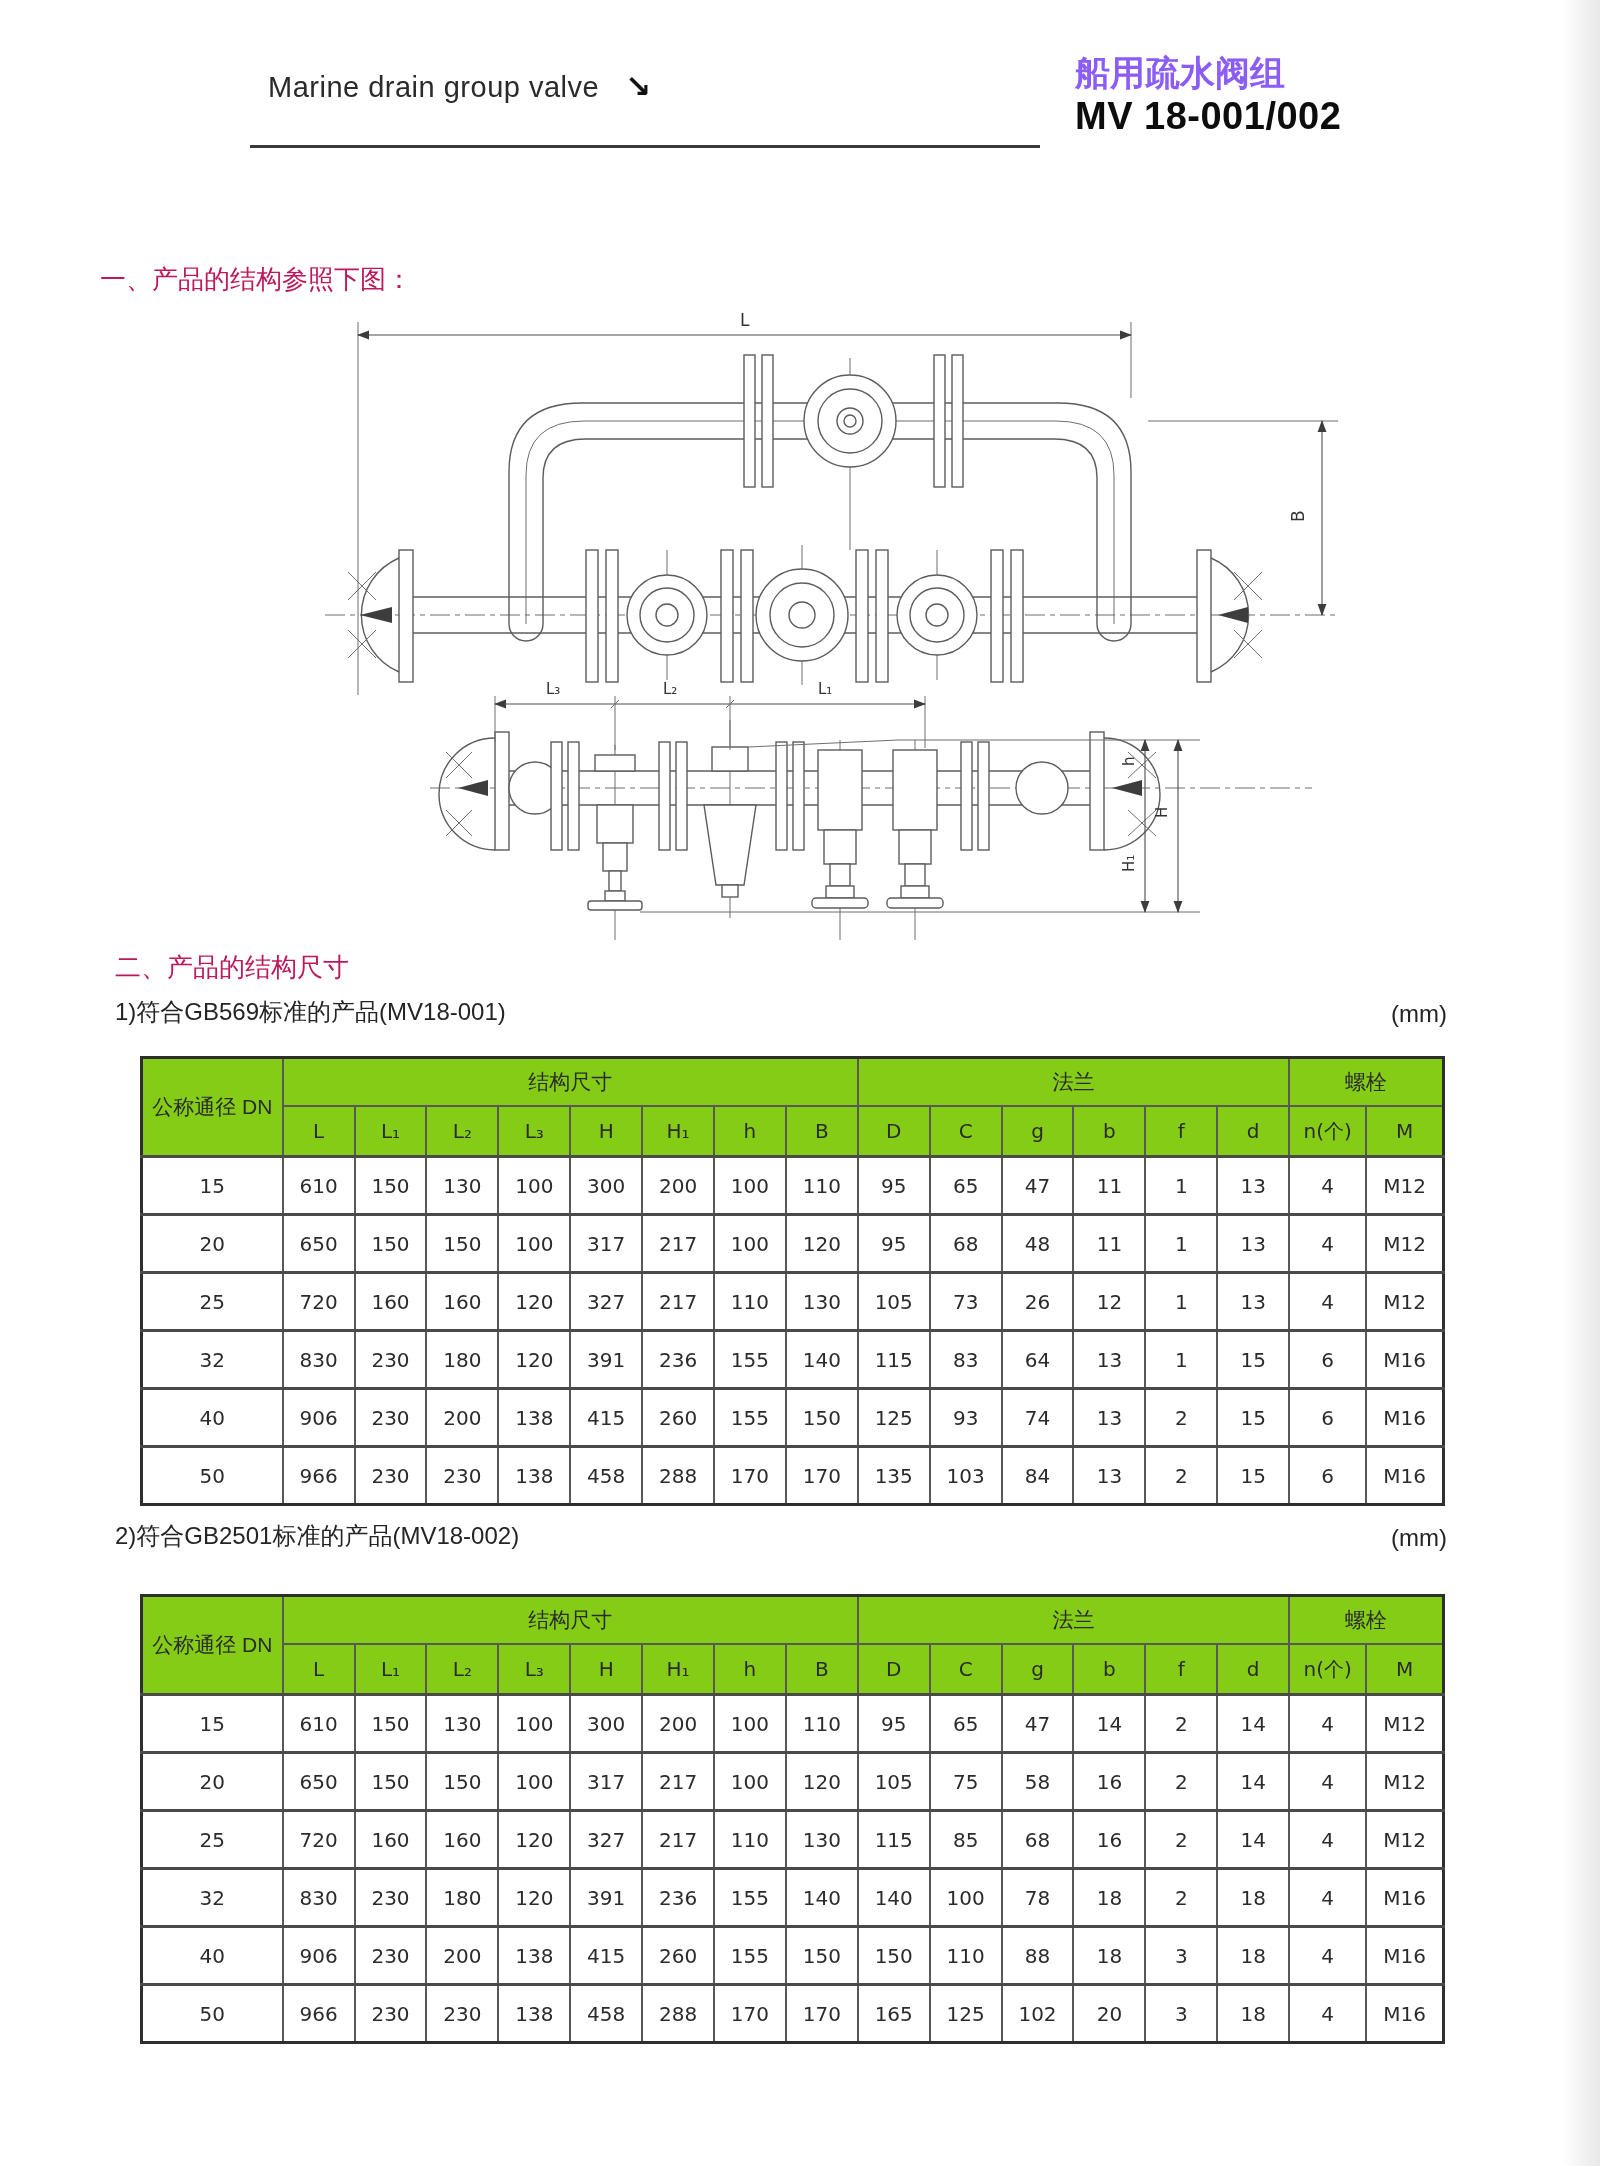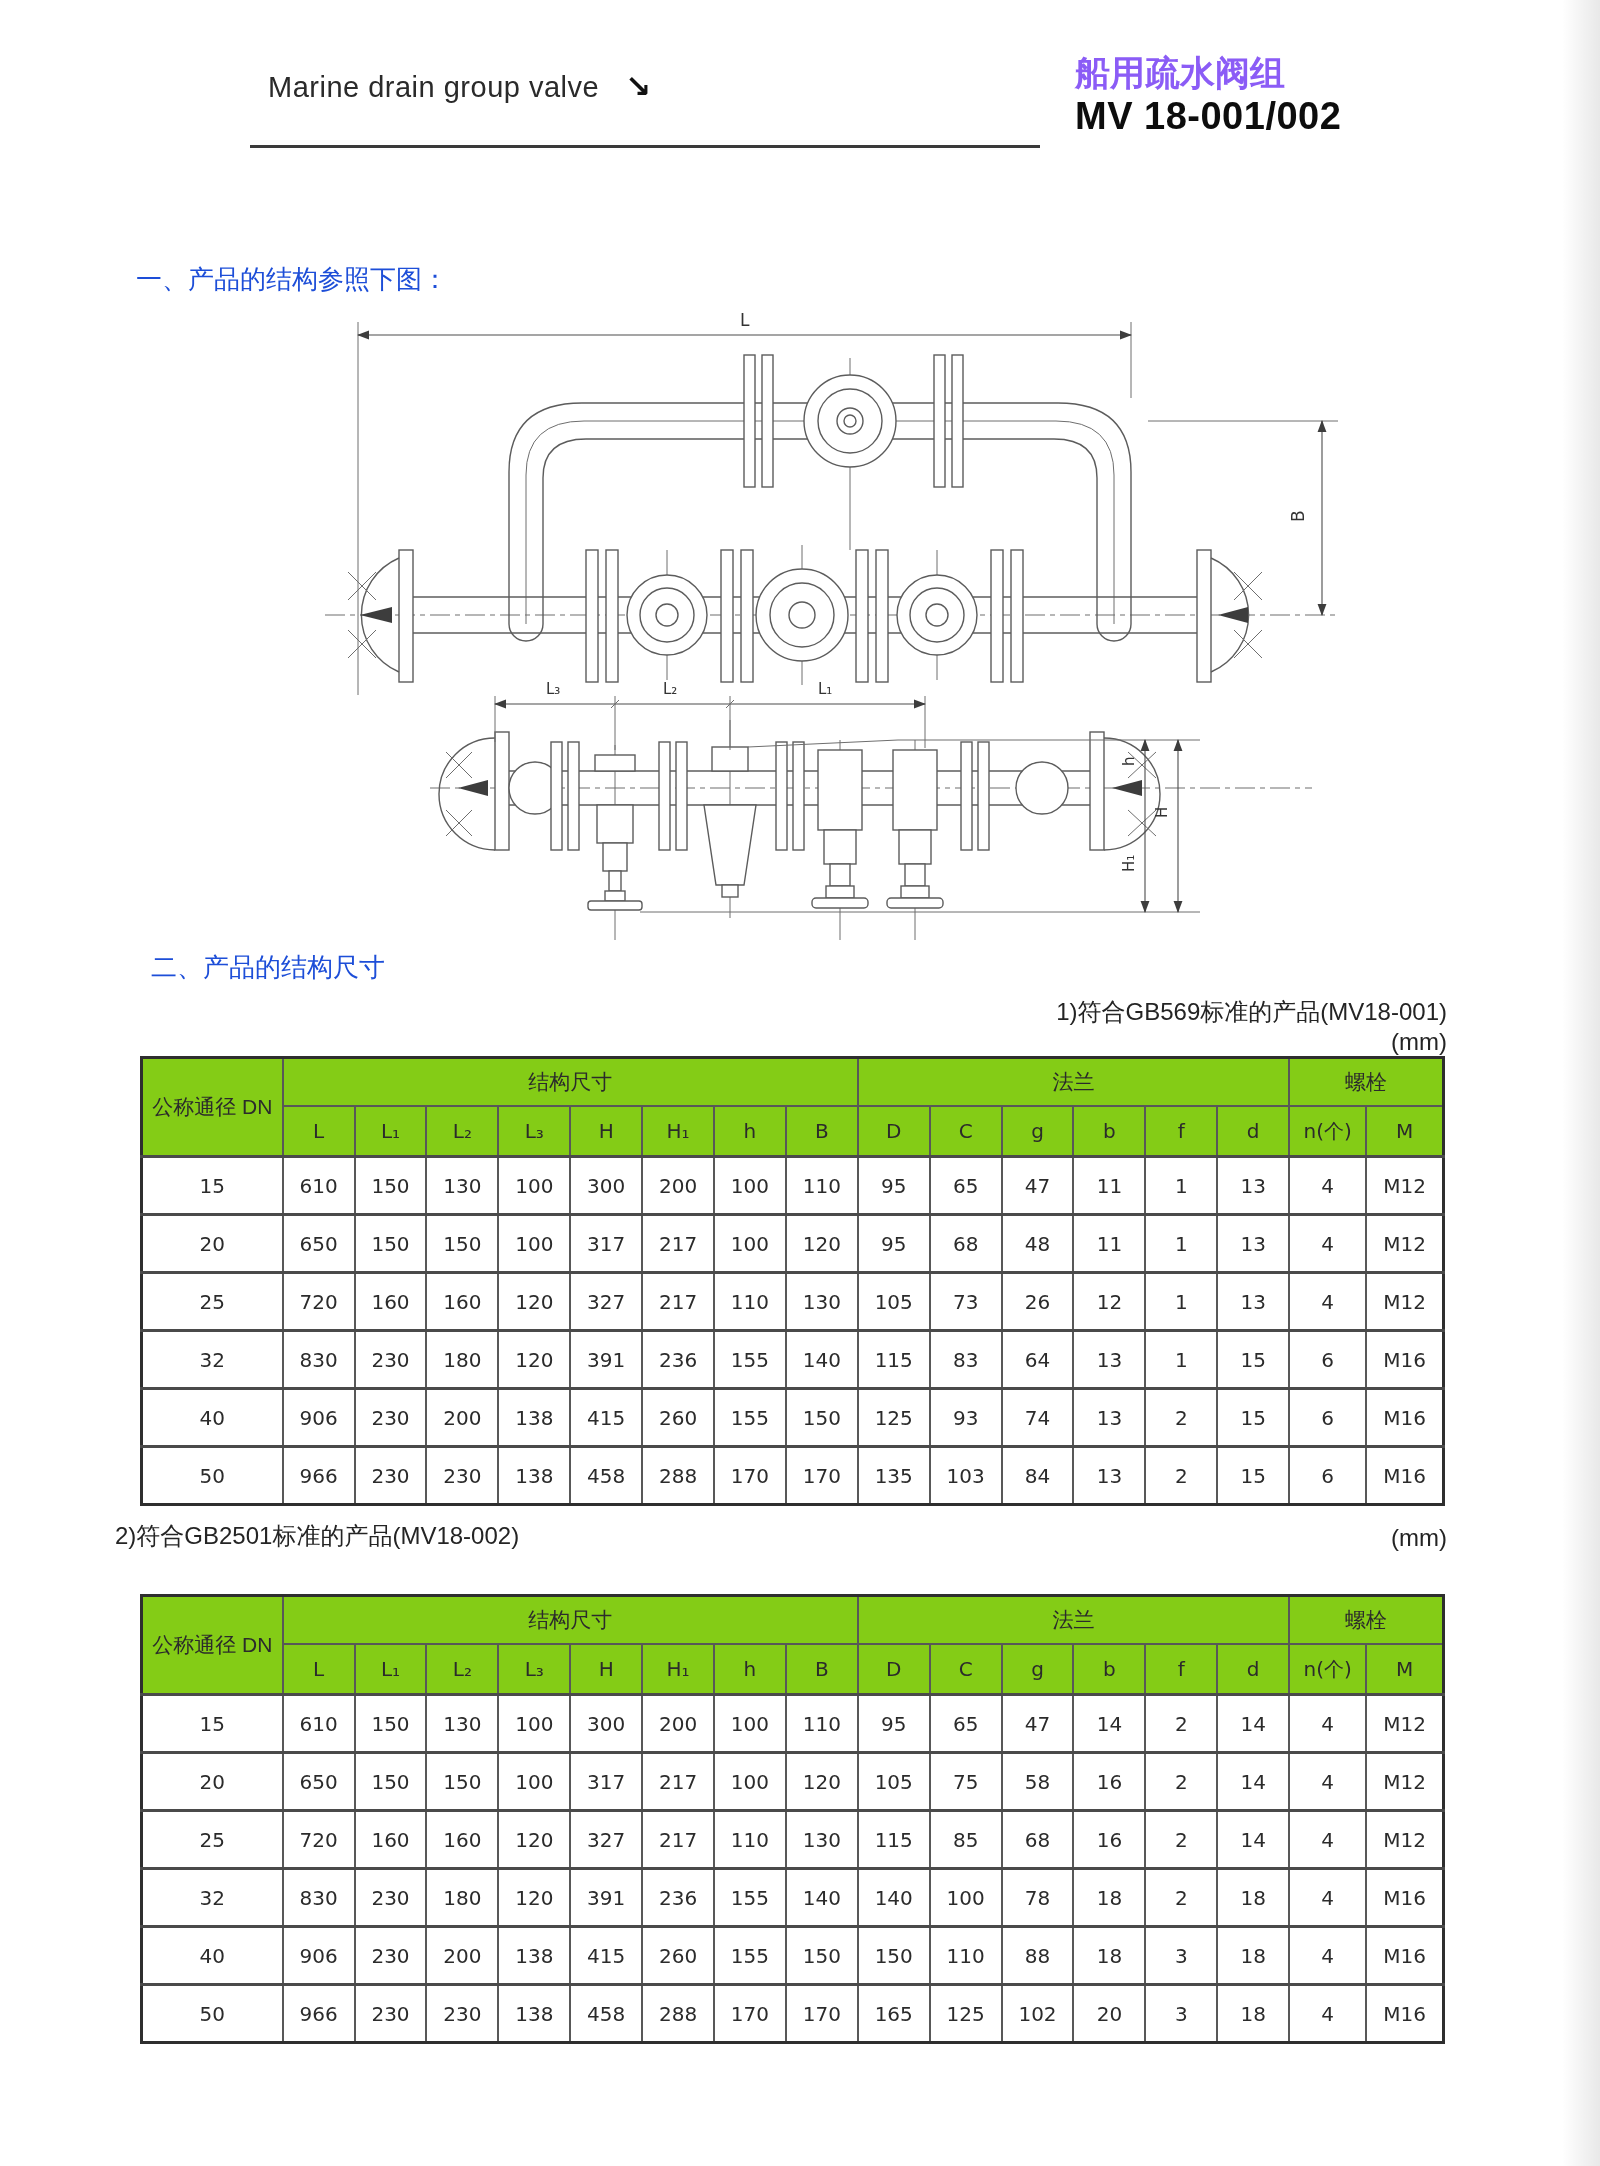--- a/index.html
+++ b/index.html
@@ -6,25 +6,25 @@
   body{width:1600px;height:2166px;position:relative;font-family:"Liberation Sans",sans-serif;color:#222;overflow:hidden;}
   .abs{position:absolute;}
   
   .title-en{left:268px;top:68px;font-size:29px;letter-spacing:.5px;color:#2a2a2a;}
   .arrow-glyph{font-size:31px;font-weight:bold;margin-left:26px;color:#111;font-family:"DejaVu Sans",sans-serif;}
   .title-rule{left:250px;top:145px;width:790px;height:3px;background:#3a3a3a;}
   .title-cn-wrap{left:1075px;top:52px;text-align:left;line-height:1.2;}
   .title-cn{font-size:35px;font-weight:bold;color:#8b5cf6;}
   .model-no{font-size:38px;font-weight:bold;color:#0d0d0d;letter-spacing:.5px;}
   
-  .sec-heading{font-size:26px;color:#1d4ed8;margin-left:36px;}
+  .sec-heading{font-size:26px;color:#be185d;}
   .h1{left:100px;top:262px;}
   .h2{left:115px;top:950px;}
   .caption-row{left:115px;width:1332px;display:flex;justify-content:space-between;align-items:flex-end;font-size:24px;color:#242424;}
-  .cap1{top:996px;flex-direction:column;}
+  .cap1{top:996px;}
   .cap2{top:1520px;gap:24px;}
   
   .drawing-wrap{left:300px;top:300px;width:1060px;height:650px;}
   .ln{stroke:#5c5c5c;stroke-width:1.4;fill:none;}
   .thin{stroke:#6e6e6e;stroke-width:1;fill:none;}
   .cl{stroke:#6e6e6e;stroke-width:1.1;stroke-dasharray:20 5 5 5;fill:none;}
   .wf{fill:#ffffff;stroke:#5c5c5c;stroke-width:1.4;}
   .dim{stroke:#4c4c4c;stroke-width:1.1;fill:none;}
   .dtx{font-family:"DejaVu Sans",sans-serif;font-size:17px;fill:#333;}
   .dtx2{font-family:"DejaVu Sans",sans-serif;font-size:15px;fill:#333;}

